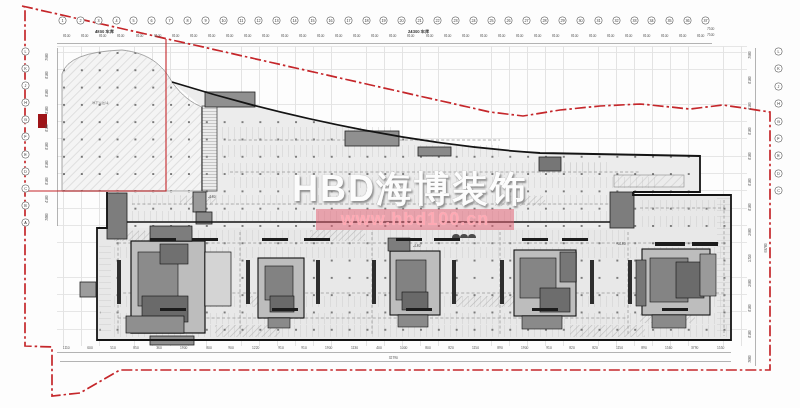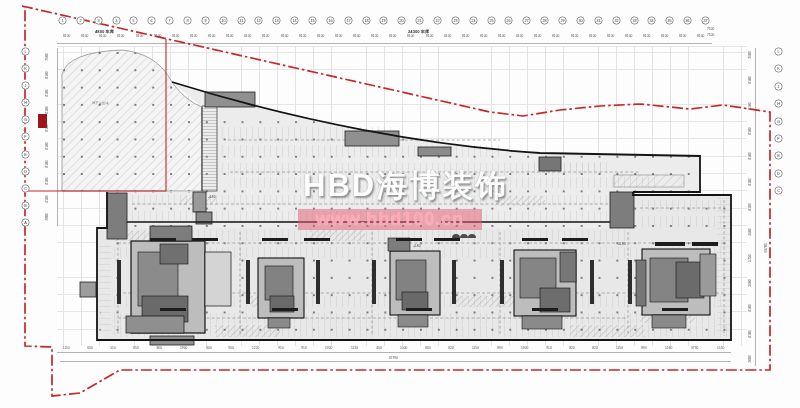--- a/index.html
+++ b/index.html
@@ -22,25 +22,25 @@
           transform:scale(.92);box-sizing:border-box;}
   .bubble>i{font-style:normal;display:block;font-size:6px;transform:scale(.68);transform-origin:center;}
   
   .numrow{display:flex;justify-content:space-between;}
   .num{font-size:6px;color:#555;transform:scale(.55);transform-origin:center;white-space:nowrap;}
   .numcol{display:flex;flex-direction:column;justify-content:space-between;align-items:center;}
   .numv{font-size:6px;color:#555;transform:rotate(-90deg) scale(.55);white-space:nowrap;}
   .lab{font-size:6px;color:#333;transform:scale(.7);transform-origin:left center;white-space:nowrap;font-weight:bold;}
   .elev{font-size:6px;color:#444;transform:scale(.55);transform-origin:left center;white-space:nowrap;}
   
-  #wm-brand{left:292px;top:165px;font-size:31px;font-weight:bold;letter-spacing:2px;
+  #wm-brand{left:292px;top:165px;font-size:36px;font-weight:bold;letter-spacing:2px;
     color:rgba(255,255,255,.96);
     text-shadow:0 0 1px #b5b5b5,1.5px 1.5px 2px #8d8d8d,-0.5px -0.5px 1px #cfcfcf;
-    white-space:nowrap;margin-left:11px;}
-  #wm-bar{left:298px;top:209px;width:184px;height:21px;background:rgba(226,93,113,.52);
+    white-space:nowrap;}
+  #wm-bar{left:316px;top:209px;width:198px;height:21px;background:rgba(226,93,113,.52);
     display:flex;align-items:center;justify-content:center;}
   #wm-url{font-size:18px;font-weight:bold;letter-spacing:1px;color:rgba(255,168,178,.95);
     text-shadow:0 0 1px rgba(255,255,255,.4);white-space:nowrap;}
 </style>
 </head>
 <body>
 
 <div id="stage">
 
   <div id="gridlines" class="abs"></div>

